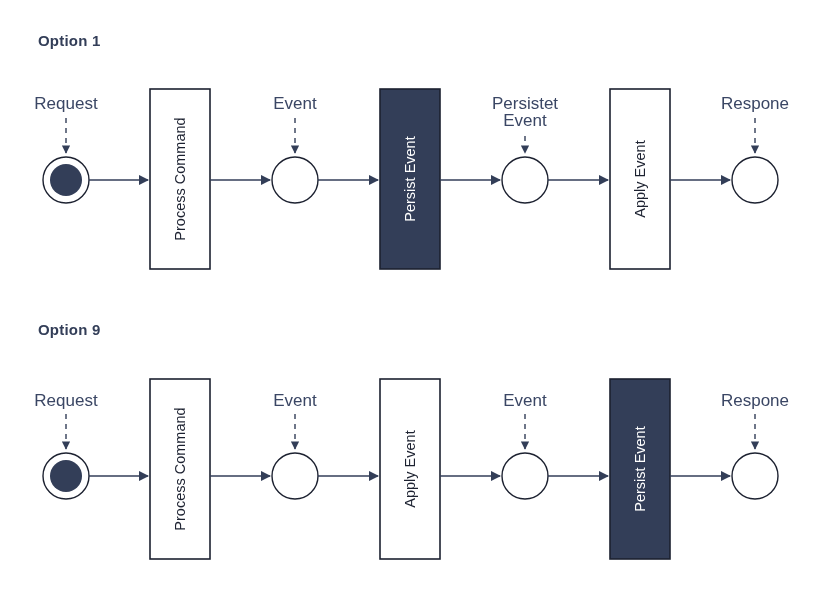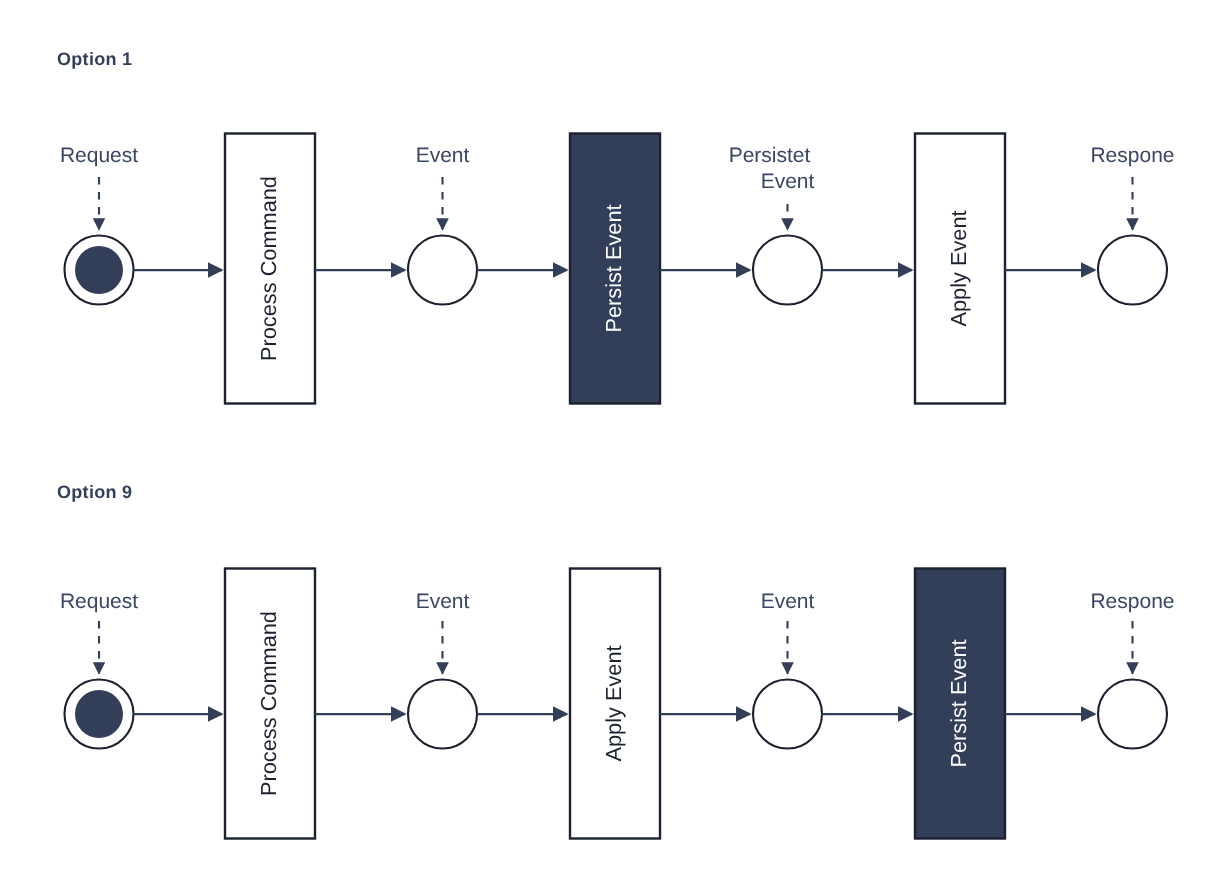--- a/index.html
+++ b/index.html
@@ -16,29 +16,29 @@
   }
   #canvas {
     position: absolute;
     left: 0;
     top: 0;
     width: 820px;
     height: 592px;
   }
   .opt-title {
     position: absolute;
-    font-size: 12px;
+    font-size: 15px;
     font-weight: bold;
     color: #333e58;
     letter-spacing: 0.2px;
     white-space: nowrap;
   }
   .node-label {
     position: absolute;
-    font-size: 14px;
+    font-size: 17px;
     color: #3a4664;
     text-align: center;
     white-space: pre;
     line-height: 17px;
   }
   .box-label {
     position: absolute;
     font-size: 14.5px;
     color: #1c2130;
     white-space: nowrap;
@@ -122,21 +122,21 @@
     <line x1="525" y1="414" x2="525" y2="449" stroke="#333e58" stroke-width="1.4" stroke-dasharray="5 5" marker-end="url(#arrow-dash)"></line>
     <line x1="755" y1="414" x2="755" y2="449" stroke="#333e58" stroke-width="1.4" stroke-dasharray="5 5" marker-end="url(#arrow-dash)"></line>
   </g>
 </svg>
 
 <div class="opt-title" style="left:38px; top:32px;">Option 1</div>
 <div class="opt-title" style="left:38px; top:321px;">Option 9</div>
 
 <div class="node-label" style="left:0px; top:95px; width:132px;">Request</div>
 <div class="node-label" style="left:229px; top:95px; width:132px;">Event</div>
-<div class="node-label" style="left:447px; top:95px; width:132px;">Persistet</div>
+<div class="node-label" style="left:459px; top:95px; width:132px;">Persistet</div>
 <div class="node-label" style="left:459px; top:112px; width:132px;">Event</div>
 <div class="node-label" style="left:689px; top:95px; width:132px;">Respone</div>
 
 <div class="box-label" style="left:180px; top:179px; transform:translate(-50%,-50%) rotate(-90deg);">Process Command</div>
 <div class="box-label light" style="left:410px; top:179px; transform:translate(-50%,-50%) rotate(-90deg);">Persist Event</div>
 <div class="box-label" style="left:640px; top:179px; transform:translate(-50%,-50%) rotate(-90deg);">Apply Event</div>
 
 <div class="node-label" style="left:0px; top:392px; width:132px;">Request</div>
 <div class="node-label" style="left:229px; top:392px; width:132px;">Event</div>
 <div class="node-label" style="left:459px; top:392px; width:132px;">Event</div>

